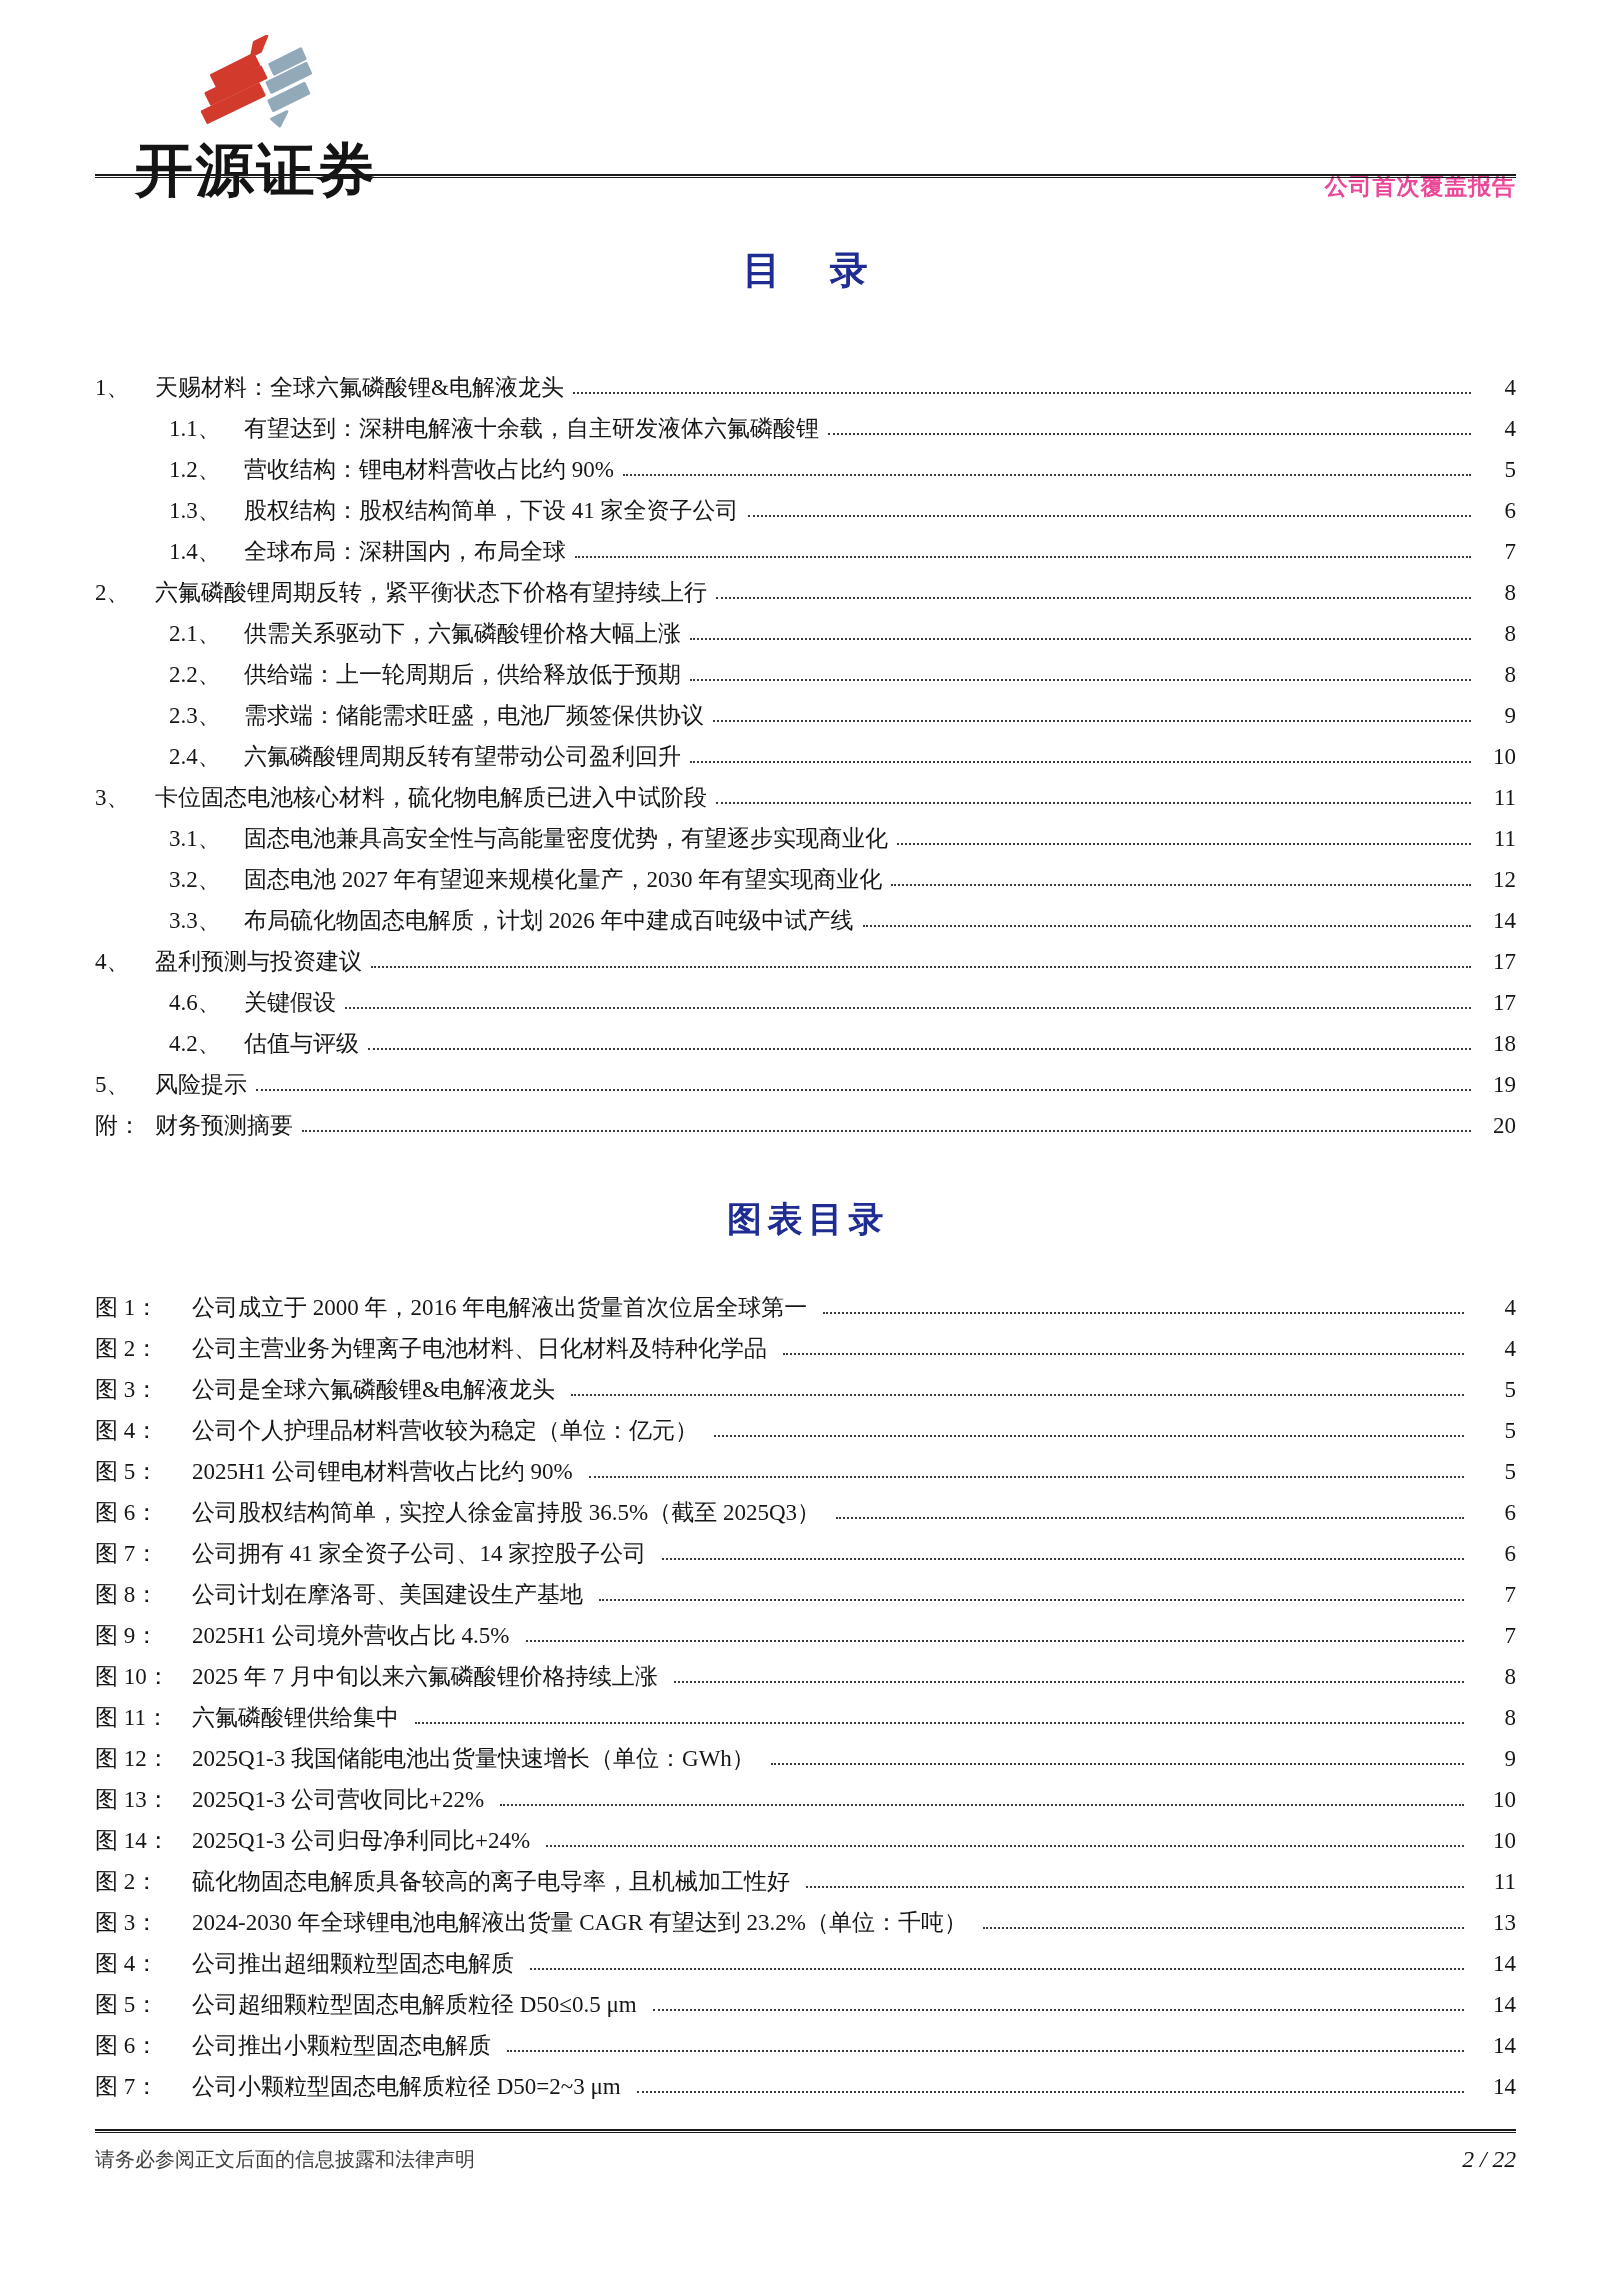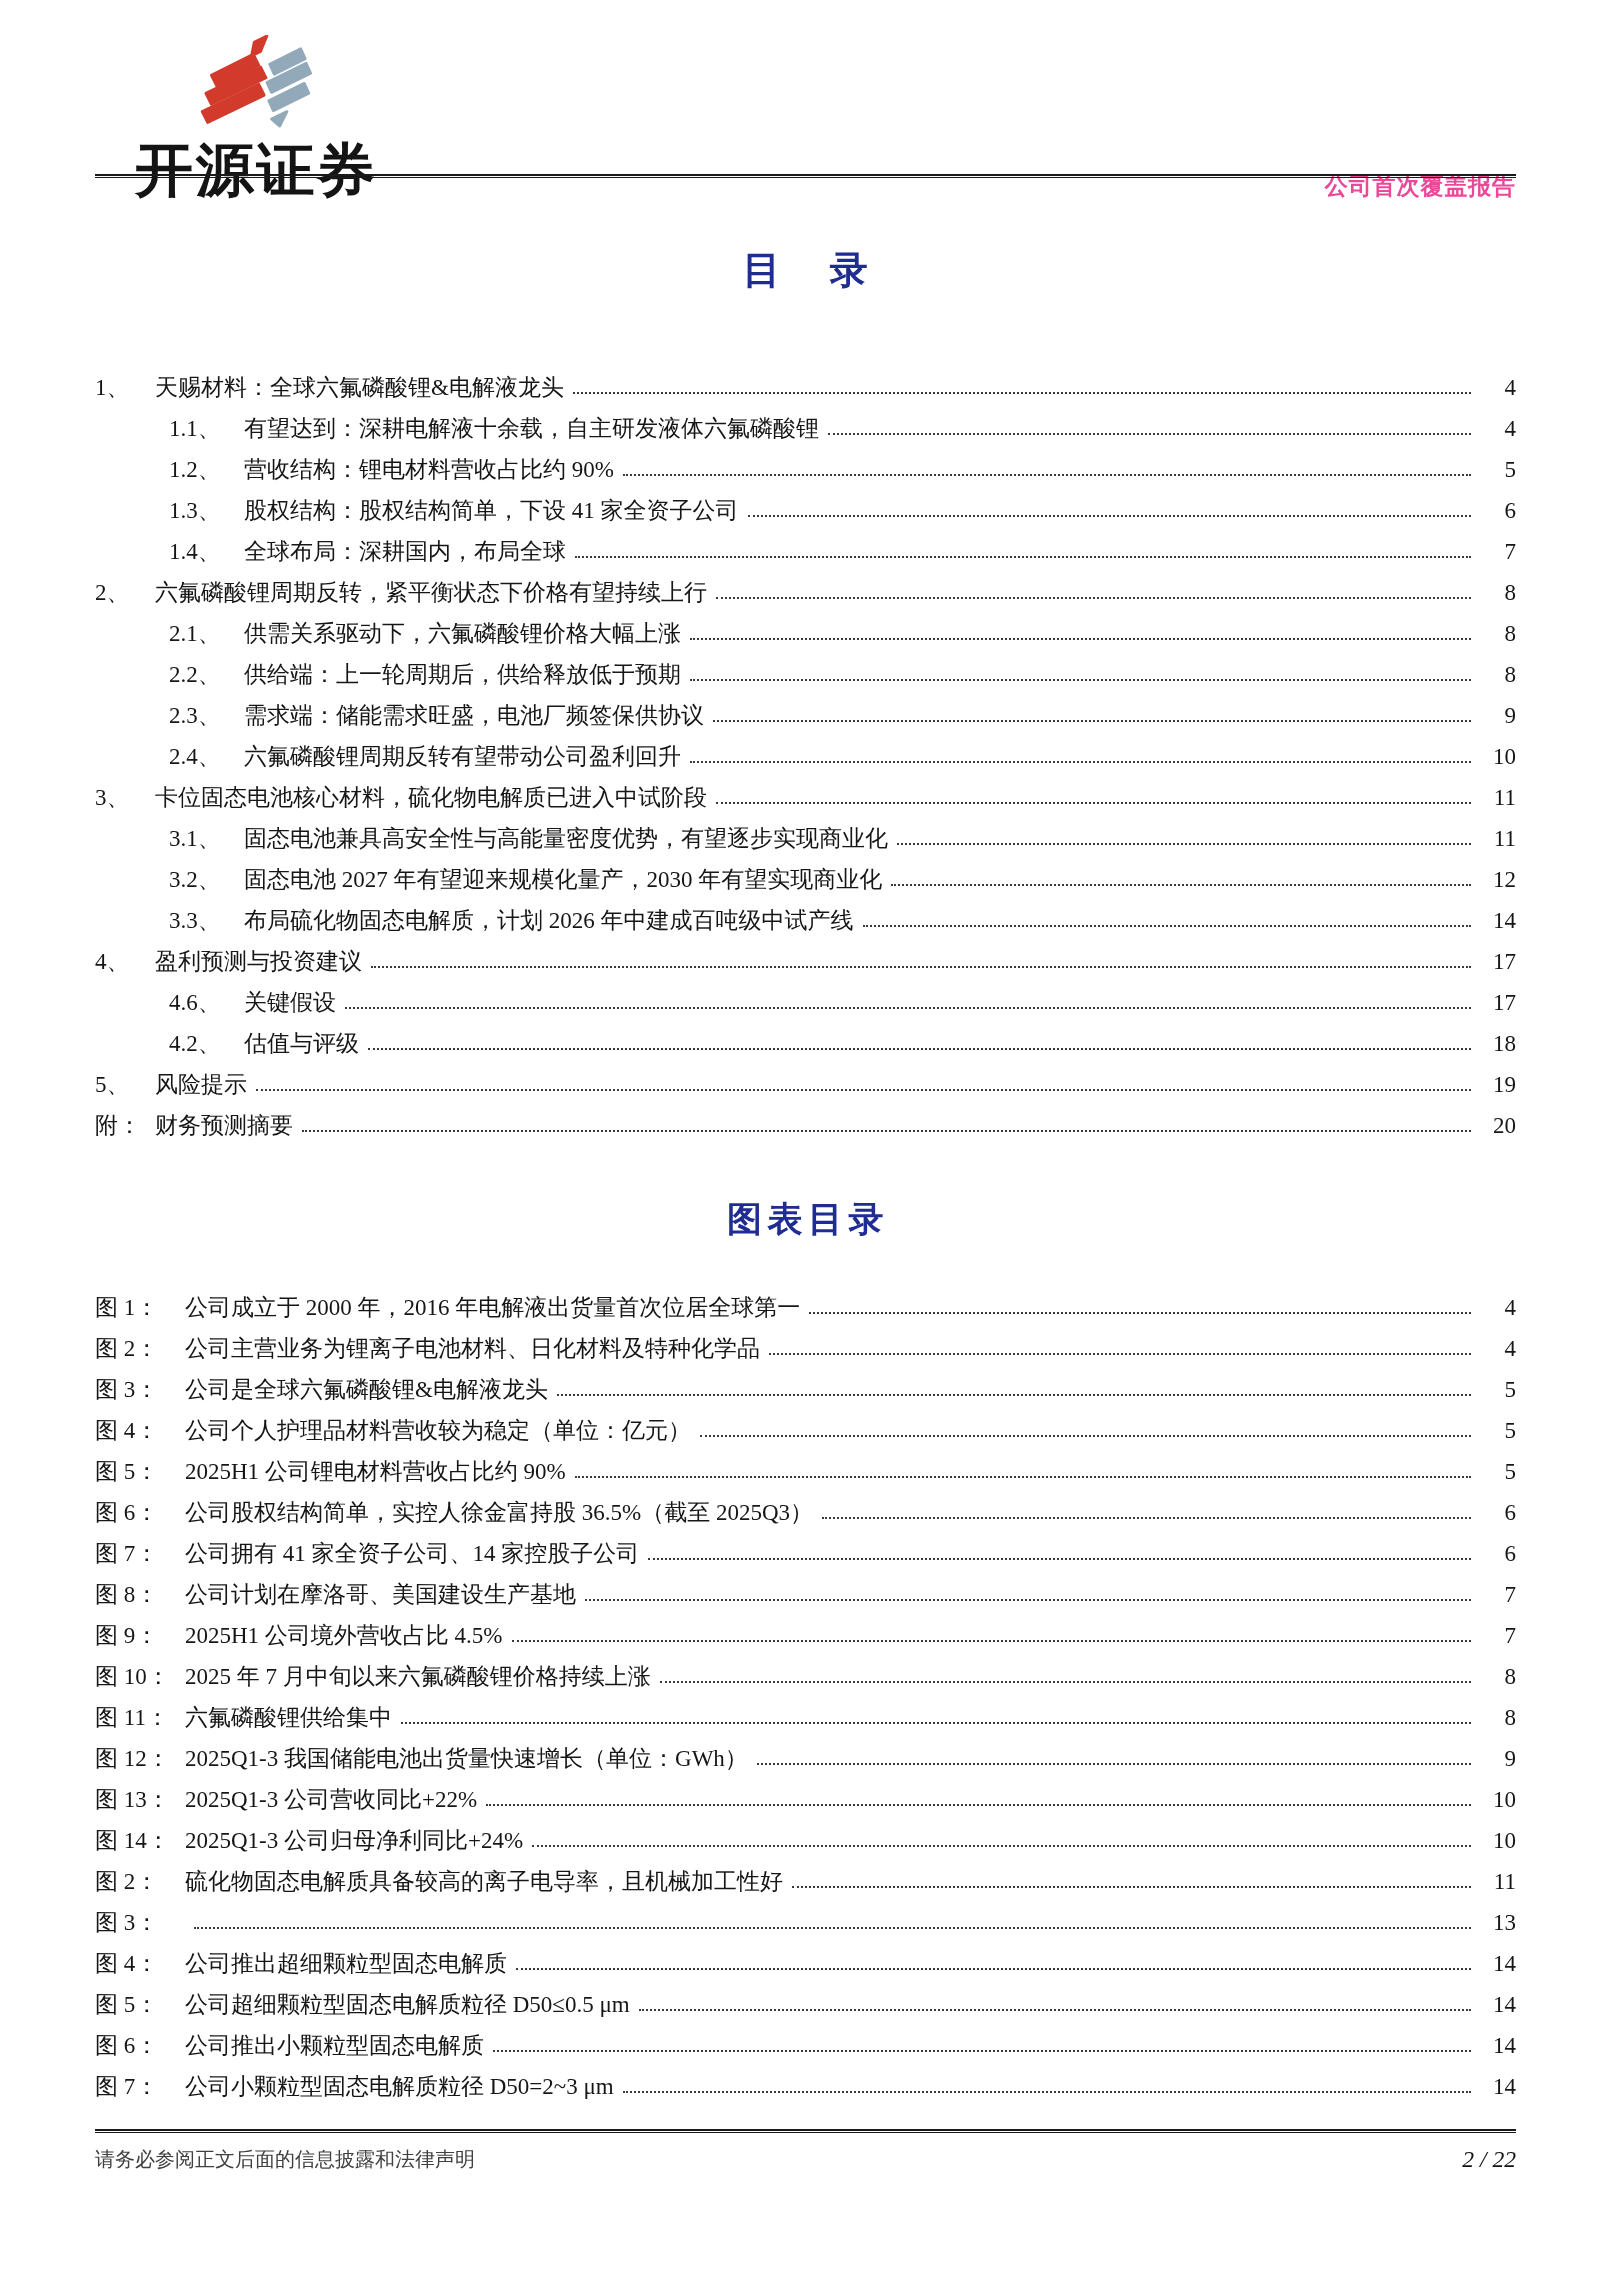--- a/index.html
+++ b/index.html
@@ -52,21 +52,21 @@
   
   .list { position:absolute; left:95px; right:100px; }
   .toc-list { top:360px; }
   .fig-list { top:1280px; }
 
   .row {
     display:flex; align-items:flex-end;
     height:41px; font-size:23px; line-height:1.15;
     white-space:nowrap;
   }
-  .fig-list .row { height:41px; }
+  .fig-list .row { height:41px;gap:7px; }
   .num { flex:none; min-width:60px; }
   .row.lvl2 { margin-left:58px; }
   .row.lvl2 .num { min-width:75px;margin-left:16px; }
   .fig-list .num { min-width:90px; }
   .txt { flex:none; }
   .leader {
     flex:1 1 auto; min-width:16.4px; height:0;
     border-bottom:2.4px dotted #3a3a3a;
     margin:0 7.3px 7.3px 9px;
   }
@@ -344,20 +344,21 @@
 
   <div class="row">
     <span class="num">图 2：</span>
     <span class="txt">硫化物固态电解质具备较高的离子电导率，且机械加工性好</span>
     <span class="leader"></span>
     <span class="pg">11</span>
   </div>
 
   <div class="row">
     <span class="num">图 3：</span>
+    <span class="txt">2024-2030 年全球锂电池电解液出货量 CAGR 有望达到 23.2%（单位：千吨）</span>
     <span class="leader"></span>
     <span class="pg">13</span>
   </div>
 
   <div class="row">
     <span class="num">图 4：</span>
     <span class="txt">公司推出超细颗粒型固态电解质</span>
     <span class="leader"></span>
     <span class="pg">14</span>
   </div>

